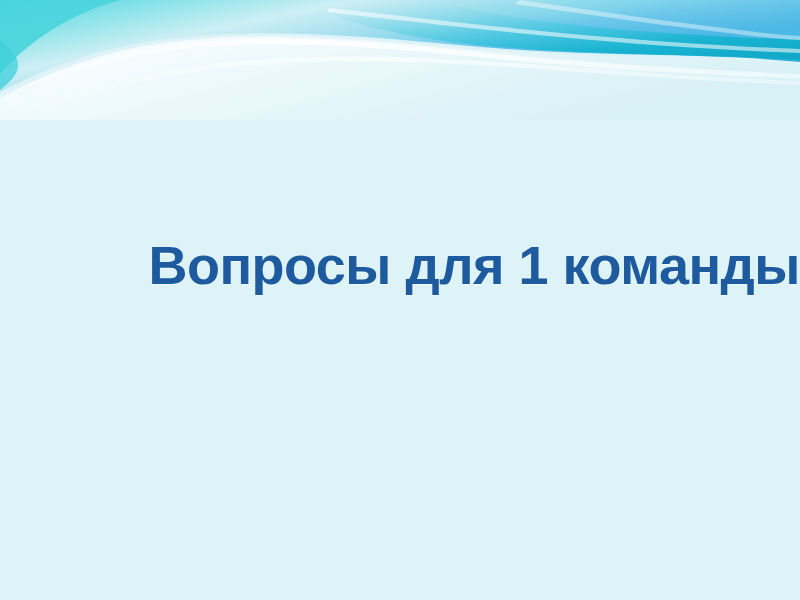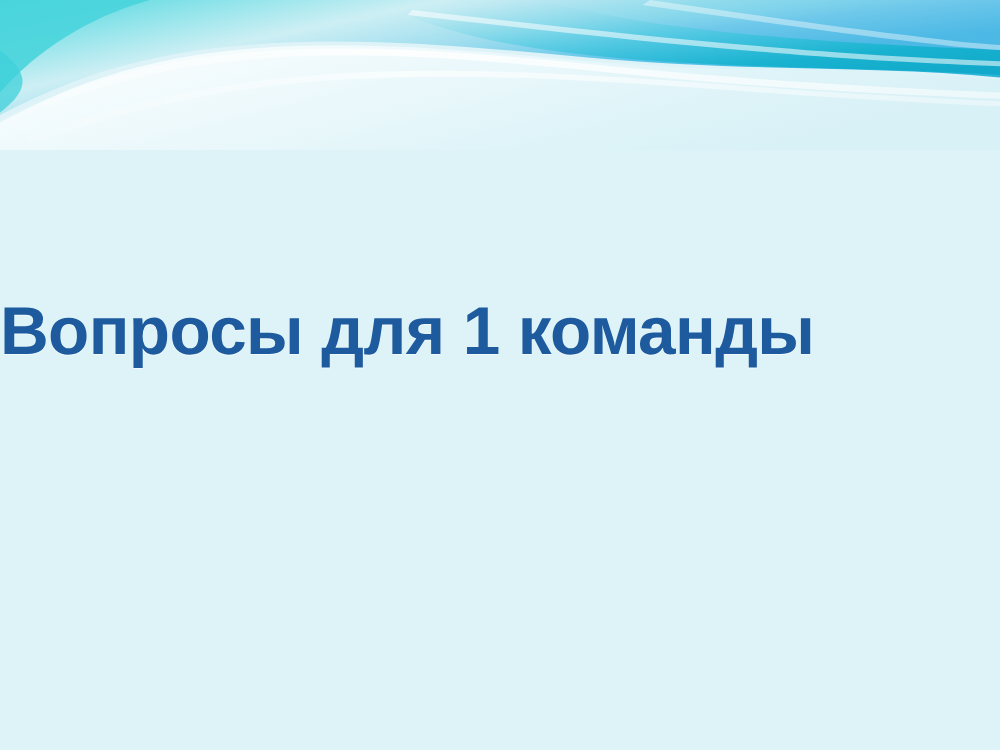--- a/index.html
+++ b/index.html
@@ -37,21 +37,21 @@
     width: 800px;
     height: 120px;
   }
 
   
   .title-wrap {
     position: absolute;
     left: 0;
     top: 236px;
     width: 800px;
-    text-align: left;
+    text-align: right;
   }
   .slide-title {
     display: inline-block;
     margin: 0;
     font-family: "Liberation Sans", sans-serif;
     font-size: 54px;
     font-weight: bold;
     line-height: 1.1;
     letter-spacing: -0.5px;
     color: #1d5a9e;

